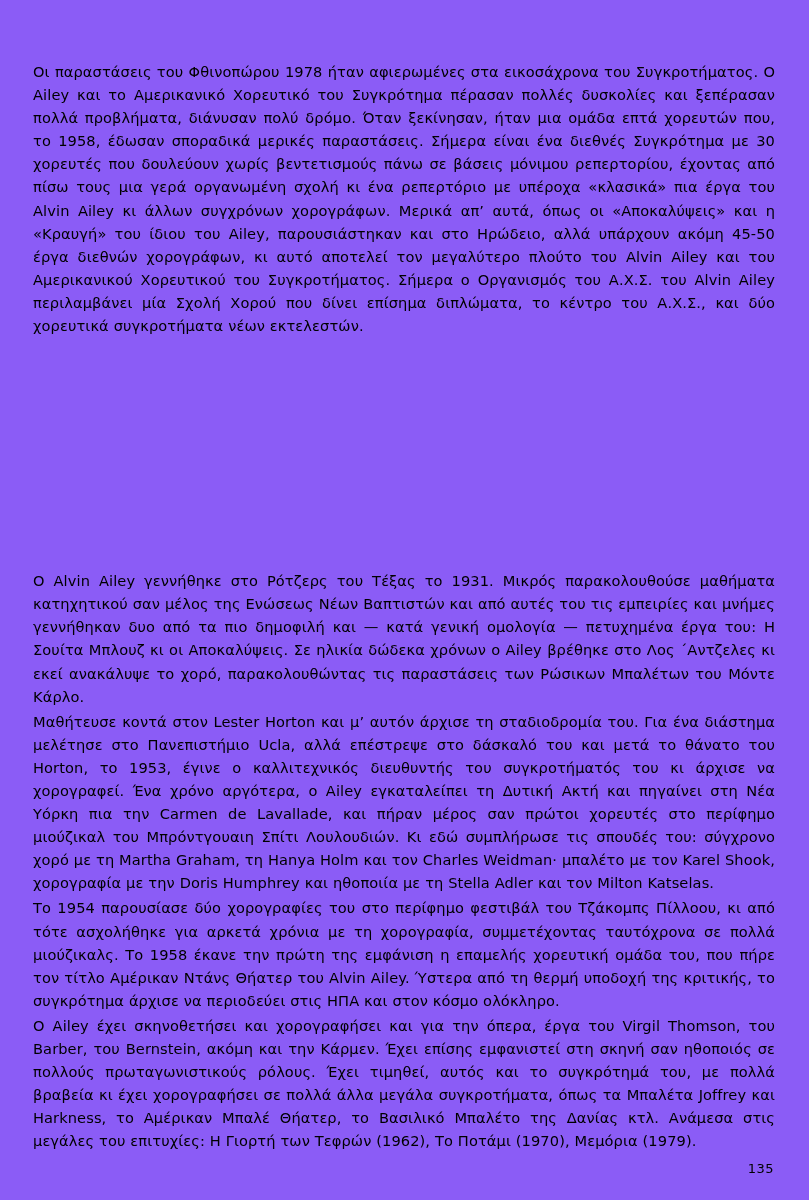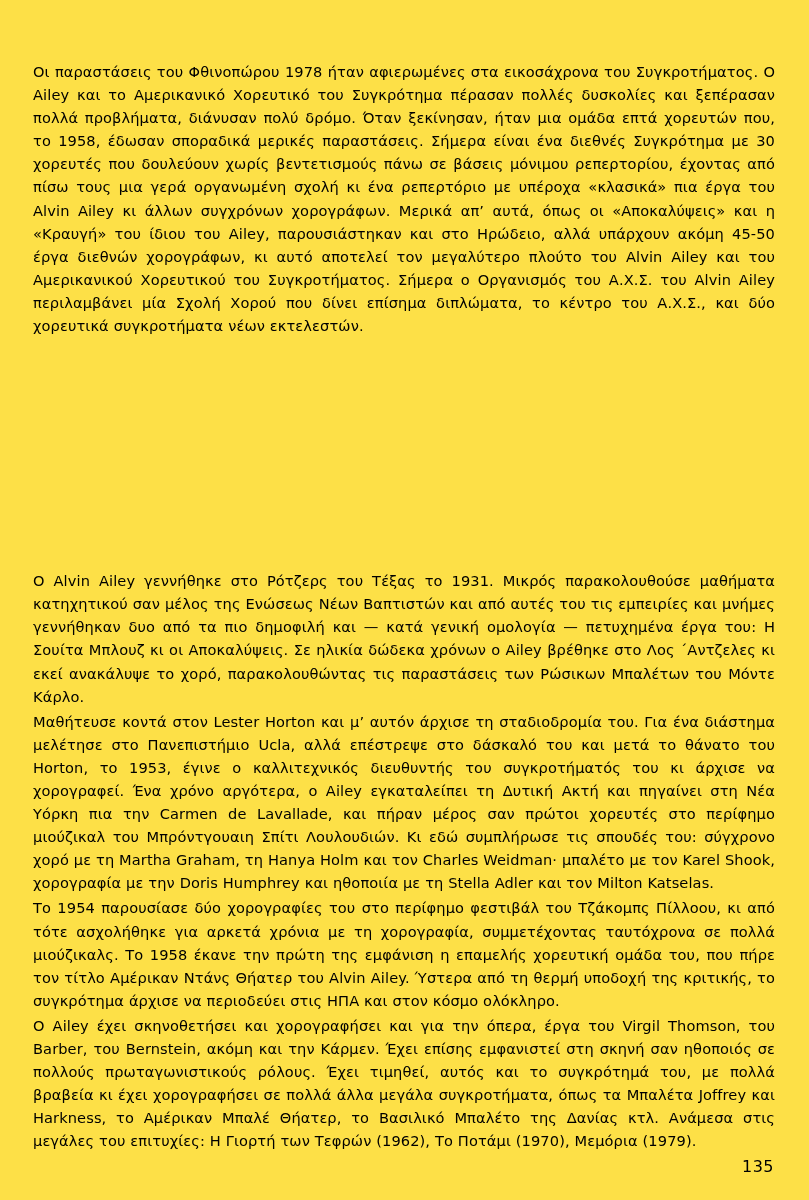--- a/index.html
+++ b/index.html
@@ -13,21 +13,21 @@
     font-family: "DejaVu Sans", sans-serif;
     color: #000000;
     position: relative;
     overflow: hidden;
   }
   .page {
     position: absolute;
     left: 0; top: 0;
     width: 809px;
     height: 1200px;
-    background: #fde047;
+    background: #8b5cf6;
   }
   .content {
     position: absolute;
     left: 33px;
     top: 60px;
     width: 742px;
   }
   p.para {
     margin: 0;
     font-size: 14.6px;
@@ -47,21 +47,21 @@
     font-size: 14.6px;
     line-height: 23.1px;
     margin: 0;
     letter-spacing: 0.6px;
   }
   .italic { }
   .page-number {
     position: absolute;
     right: 35px;
     bottom: 24px;
-    font-size: 16px;
+    font-size: 13px;
     letter-spacing: 0.5px;
   }
   .para + .para { margin-top: 2px; }
 </style>
 </head>
 <body>
 
 <div class="page">
   <div class="content">
 

